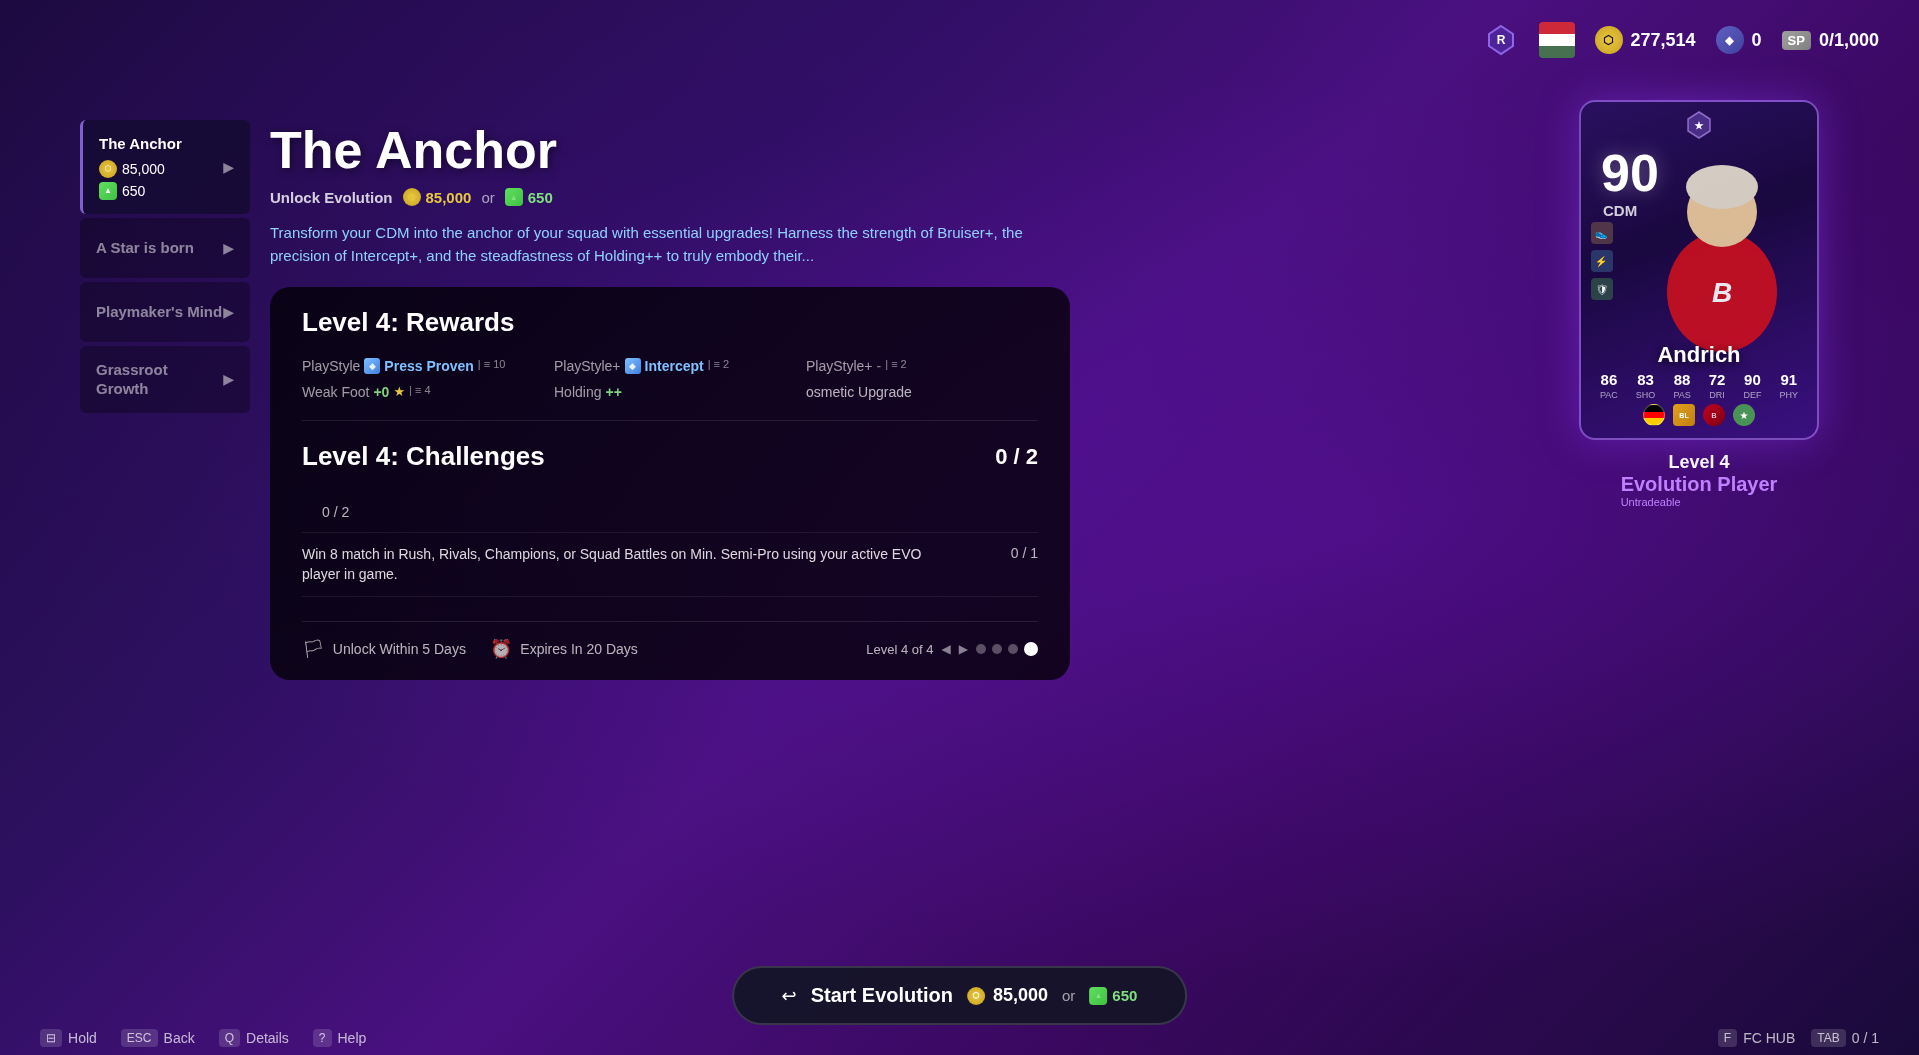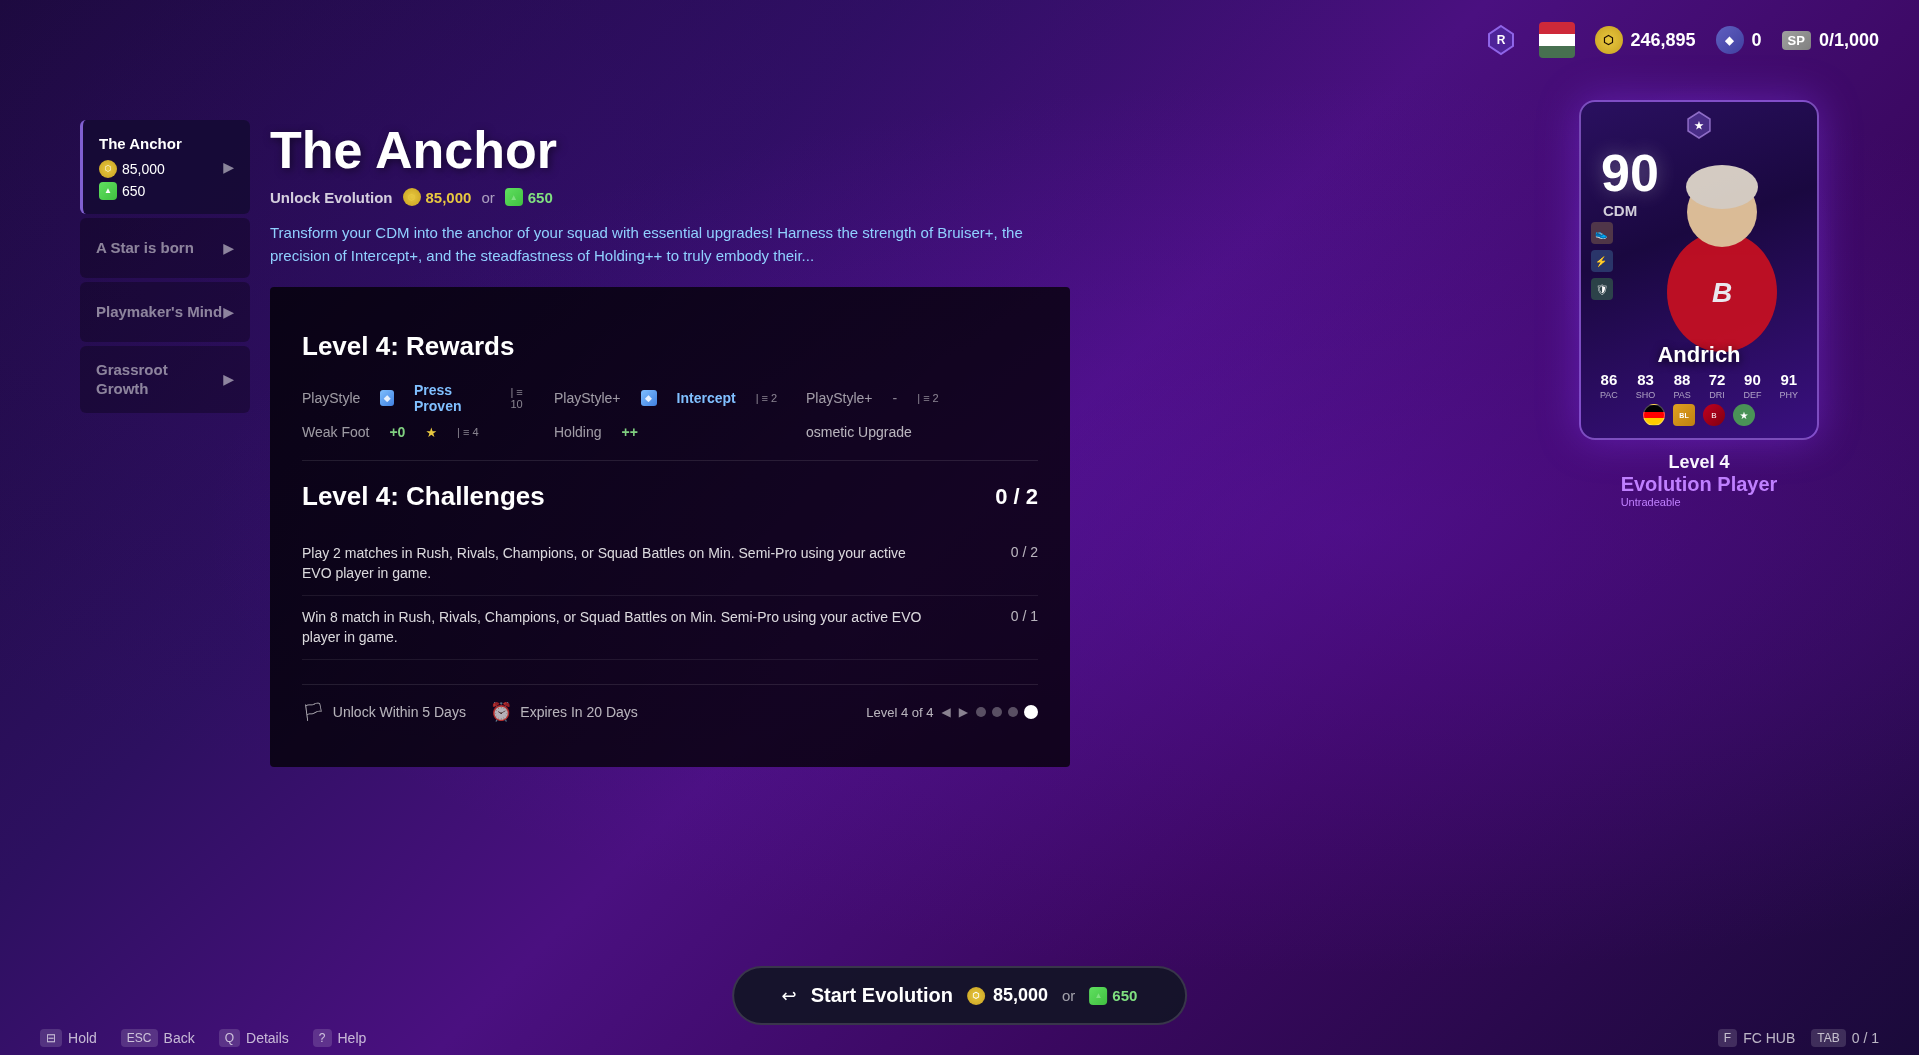--- a/index.html
+++ b/index.html
@@ -206,43 +206,42 @@
       font-size: 15px;
       color: #90d0ff;
       line-height: 1.5;
       margin-bottom: 20px;
       max-width: 780px;
     }
 
     
     .panel {
       background: rgba(0, 0, 0, 0.75);
-      border-radius: 4px;
-      padding: 44px 32px;
+      border-radius: 20px;
+      padding: 20px 32px;
       max-width: 800px;
     }
 
     .panel-section-title {
       font-size: 26px;
       font-weight: 900;
       color: white;
       margin-bottom: 20px;
     }
 
     .rewards-grid {
       display: grid;
       grid-template-columns: 1fr 1fr 1fr;
       gap: 10px 20px;
       margin-bottom: 10px;
     }
 
     .reward-item {
       display: flex;
-      align-items: center;
-      gap: 20px;
+      gap: 4px;
       font-size: 14px;
       color: rgba(255,255,255,0.85);
     }
 
     .reward-label {
       color: rgba(255,255,255,0.6);
     }
 
     .reward-highlight {
       color: #80d080;
@@ -669,21 +668,21 @@
 <div class="top-bar">
   <div class="top-bar-icon">
     <svg width="32" height="32" viewBox="0 0 32 32" fill="none">
       <polygon points="16,2 28,10 28,22 16,30 4,22 4,10" fill="rgba(80,40,160,0.8)" stroke="rgba(160,120,255,0.8)" stroke-width="2"></polygon>
       <text x="16" y="20" text-anchor="middle" fill="white" font-size="12" font-weight="bold">R</text>
     </svg>
   </div>
   <div class="top-bar-icon flag-hu"></div>
   <div class="currency-group">
     <div class="coin-icon">⬡</div>
-    <span>246,895</span>
+    <span>277,514</span>
   </div>
   <div class="currency-group">
     <div class="points-icon">◆</div>
     <span>0</span>
   </div>
   <div class="currency-group">
     <div class="sp-icon">SP</div>
     <span>0/1,000</span>
   </div>
 </div>
@@ -781,21 +780,20 @@
     <div class="challenges-header">
       <div class="panel-section-title" style="margin-bottom:0;">Level 4: Challenges</div>
       <div class="challenge-progress-badge">
         <span>0</span>
         <span> / </span>
         <span>2</span>
       </div>
     </div>
 
     <div class="challenge-row">
-      <span class="challenge-text">Play 2 matches in Rush, Rivals, Champions, or Squad Battles on Min. Semi-Pro using your active EVO player in game.</span>
       <span class="challenge-count">0 / 2</span>
     </div>
     <div class="challenge-row">
       <span class="challenge-text">Win 8 match in Rush, Rivals, Champions, or Squad Battles on Min. Semi-Pro using your active EVO player in game.</span>
       <span class="challenge-count">0 / 1</span>
     </div>
 
     <div class="panel-footer">
       <div class="footer-left">
         <div class="expire-badge">

